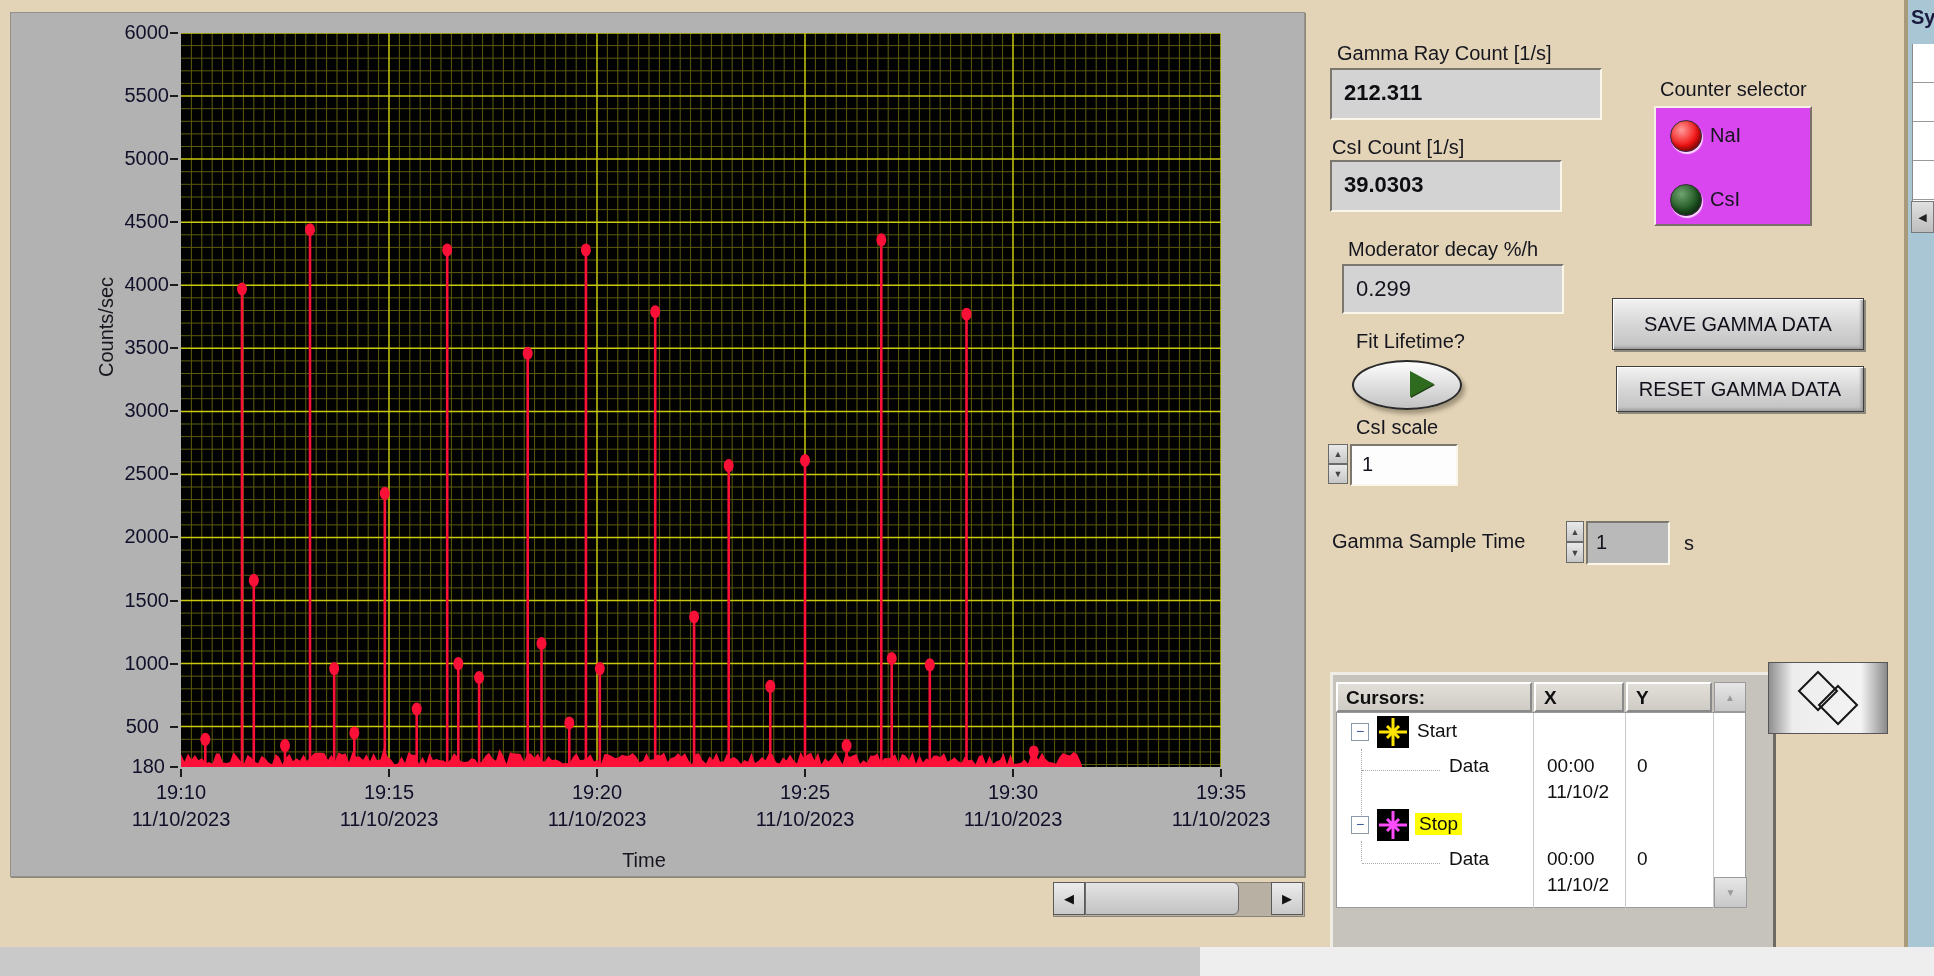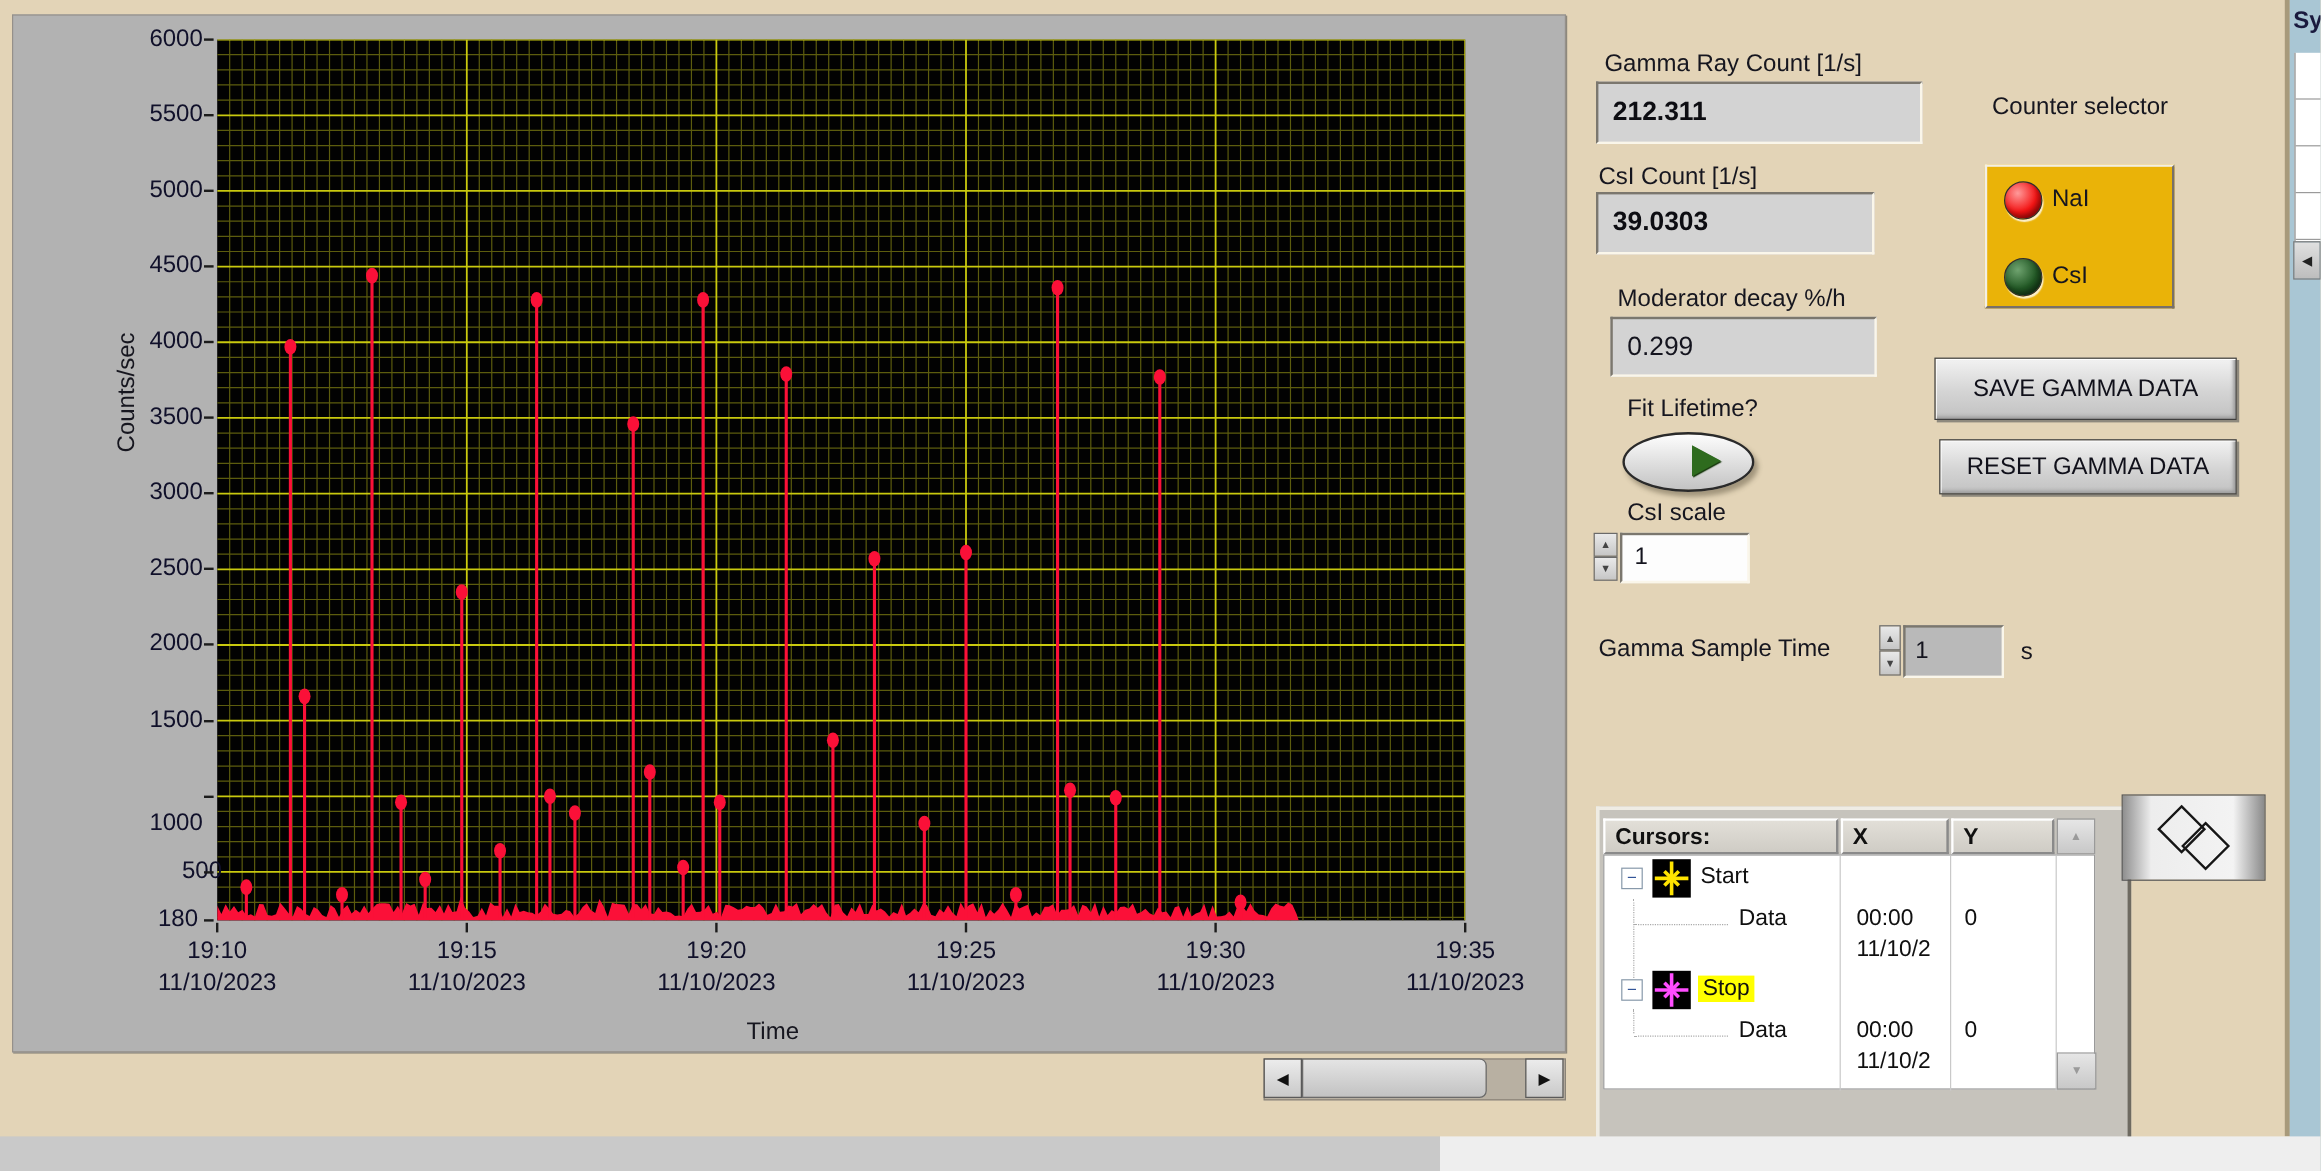--- a/index.html
+++ b/index.html
@@ -24,22 +24,22 @@
   #hscroll{left:1053px;top:882px;width:250px;height:33px;background:#b8b0a2;border:1px solid #8a8377;}
   .sb-btn{width:32px;height:33px;top:-1px;background:linear-gradient(180deg,#ececec,#c9c9c9);
           border:1px solid #5a5a5a;box-sizing:border-box;display:flex;align-items:center;
           justify-content:center;font-size:13px;color:#111;}
   #sb-thumb{left:31px;top:-1px;width:154px;height:33px;background:linear-gradient(180deg,#e4e4e4,#c2c2c2);
             border:1px solid #6a6a6a;box-sizing:border-box;border-radius:0 6px 6px 0;}
 
   
   .sunken{background:#d3d3d3;border-top:2px solid #7b776e;border-left:2px solid #7b776e;
           border-bottom:2px solid #faf6ea;border-right:2px solid #faf6ea;box-sizing:border-box;}
-  .raised{background:#eab308;border-top:2px solid #f3efe4;border-left:2px solid #f3efe4;
-          border-bottom:2px solid #787069;border-right:2px solid #787069;box-sizing:border-box;margin-top:31px;}
+  .raised{background:#d946ef;border-top:2px solid #f3efe4;border-left:2px solid #f3efe4;
+          border-bottom:2px solid #787069;border-right:2px solid #787069;box-sizing:border-box;}
   .lv-label{font-size:20px;color:#16161f;white-space:nowrap;}
   .lv-value{font-size:22px;font-weight:bold;color:#0d0d12;}
   .lv-btn{background:linear-gradient(180deg,#f2f2f2,#d4d4d4 55%,#c2c2c2);border:1px solid #3f3f3f;
           box-shadow:inset 1px 1px 0 #ffffff,inset -2px -2px 3px #9c9c9c,2px 2px 0 #8e897d;
           box-sizing:border-box;display:flex;align-items:center;justify-content:center;
           font-size:20px;color:#10101a;cursor:pointer;white-space:nowrap;}
   .led{width:30px;height:30px;border-radius:50%;border:1px solid #2f2f2f;
        box-shadow:1px 2px 1px rgba(255,255,255,.8),inset -2px -3px 4px rgba(0,0,0,.35);}
   .led-red{background:radial-gradient(circle at 35% 30%,#ff9a9a,#f31414 55%,#a80000);}
   .led-green{background:radial-gradient(circle at 35% 30%,#6fa36f,#215724 55%,#103312);}
@@ -331,23 +331,23 @@
         <div class="abs y-tick-label" style="left:86px;top:323px;">3500</div>
         <div class="abs y-tick-dash" style="left:159px;top:334px;"></div>
         <div class="abs y-tick-label" style="left:86px;top:386px;">3000</div>
         <div class="abs y-tick-dash" style="left:159px;top:397px;"></div>
         <div class="abs y-tick-label" style="left:86px;top:449px;">2500</div>
         <div class="abs y-tick-dash" style="left:159px;top:460px;"></div>
         <div class="abs y-tick-label" style="left:86px;top:512px;">2000</div>
         <div class="abs y-tick-dash" style="left:159px;top:523px;"></div>
         <div class="abs y-tick-label" style="left:86px;top:576px;">1500</div>
         <div class="abs y-tick-dash" style="left:159px;top:587px;"></div>
-        <div class="abs y-tick-label" style="left:86px;top:639px;margin-top:23px;">1000</div>
+        <div class="abs y-tick-label" style="left:86px;top:639px;">1000</div>
         <div class="abs y-tick-dash" style="left:159px;top:650px;"></div>
-        <div class="abs y-tick-label" style="left:102px;top:702px;">500</div>
+        <div class="abs y-tick-label" style="left:76px;top:702px;">500</div>
         <div class="abs y-tick-dash" style="left:159px;top:713px;"></div>
         <div class="abs y-tick-label" style="left:82px;top:742px;text-align:right;">180</div>
         <div class="abs y-tick-dash" style="left:159px;top:753px;"></div>
         <div class="abs x-tick-dash" style="left:169px;top:756px;"></div>
         <div class="abs x-tick-time" style="left:125px;top:768px;">19:10</div>
         <div class="abs x-tick-date" style="left:105px;top:795px;">11/10/2023</div>
         <div class="abs x-tick-dash" style="left:377px;top:756px;"></div>
         <div class="abs x-tick-time" style="left:333px;top:768px;">19:15</div>
         <div class="abs x-tick-date" style="left:313px;top:795px;">11/10/2023</div>
         <div class="abs x-tick-dash" style="left:585px;top:756px;"></div>

